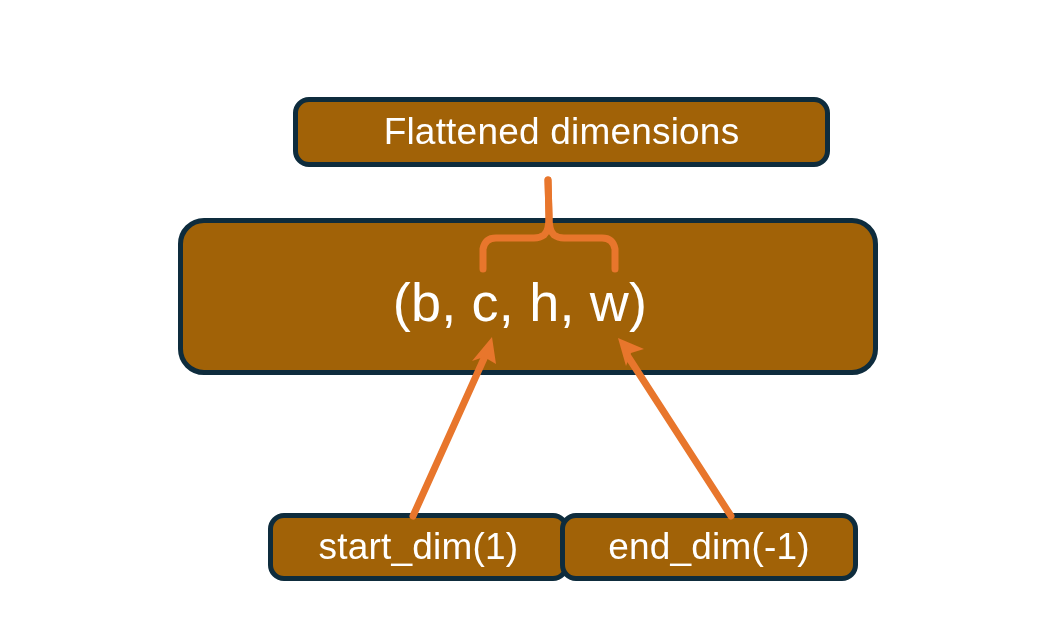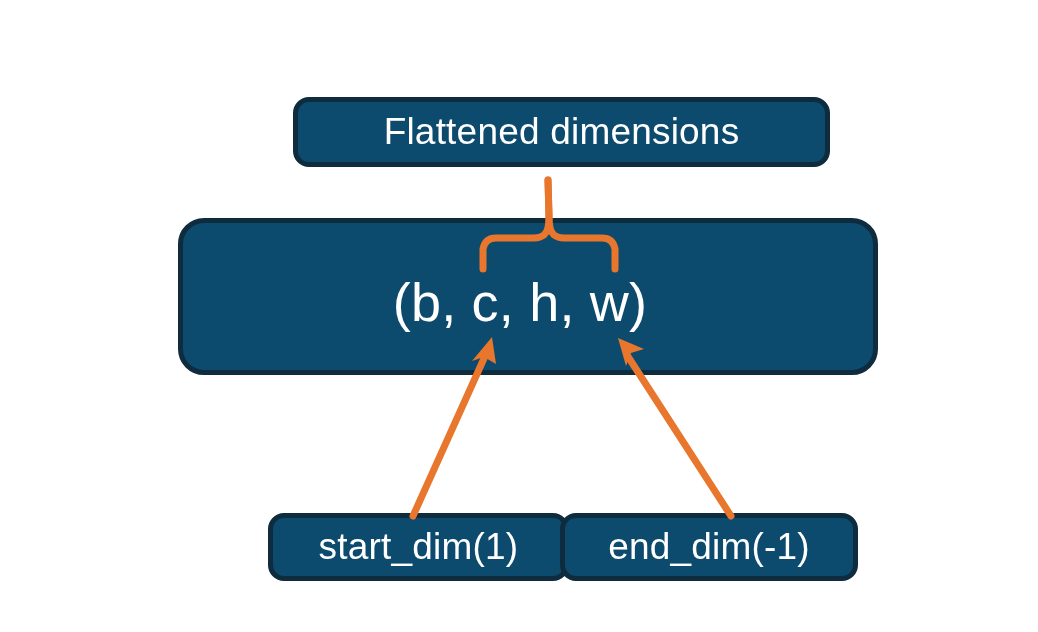--- a/index.html
+++ b/index.html
@@ -16,21 +16,21 @@
     width: 1038px;
     height: 632px;
     background: #ffffff;
     overflow: hidden;
   }
 
   
   .node {
     position: absolute;
     box-sizing: border-box;
-    background: #0c4a6e;
+    background: #a16207;
     border: 5px solid #0e2c3d;
     border-radius: 18px;
     display: flex;
     align-items: center;
     justify-content: center;
     color: #ffffff;
     text-align: center;
     letter-spacing: 0.2px;
     white-space: nowrap;
     user-select: none;

